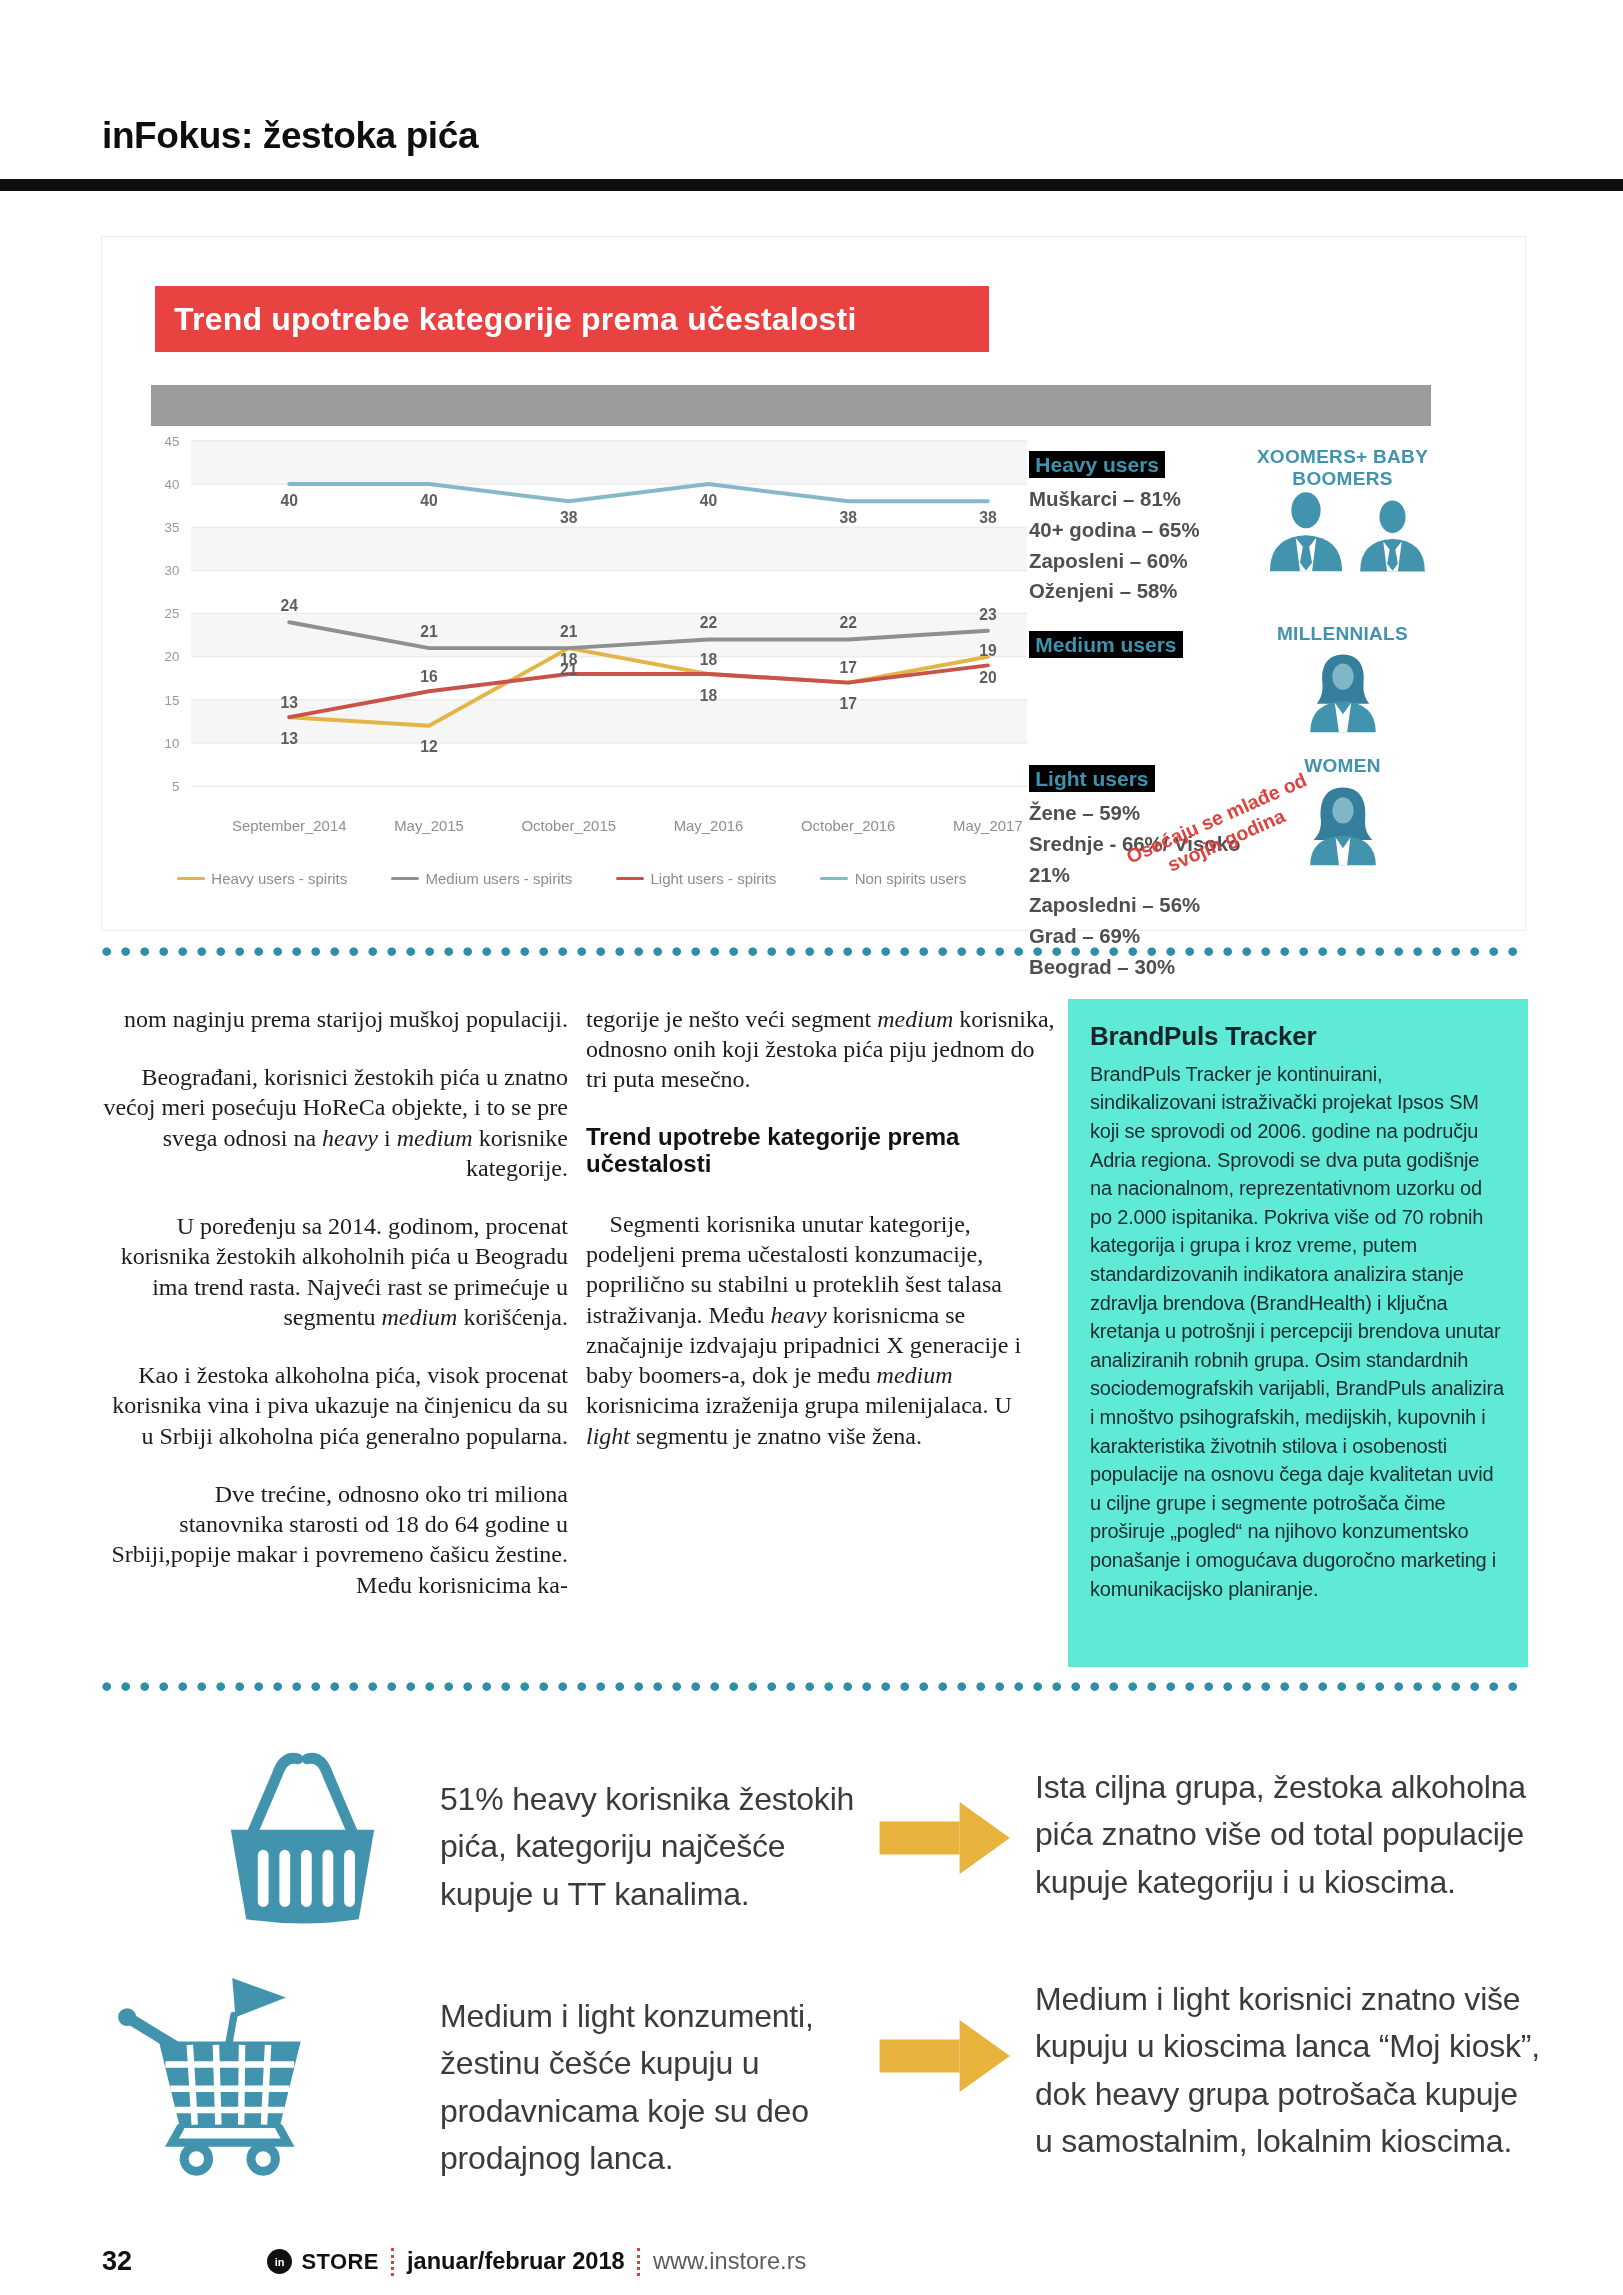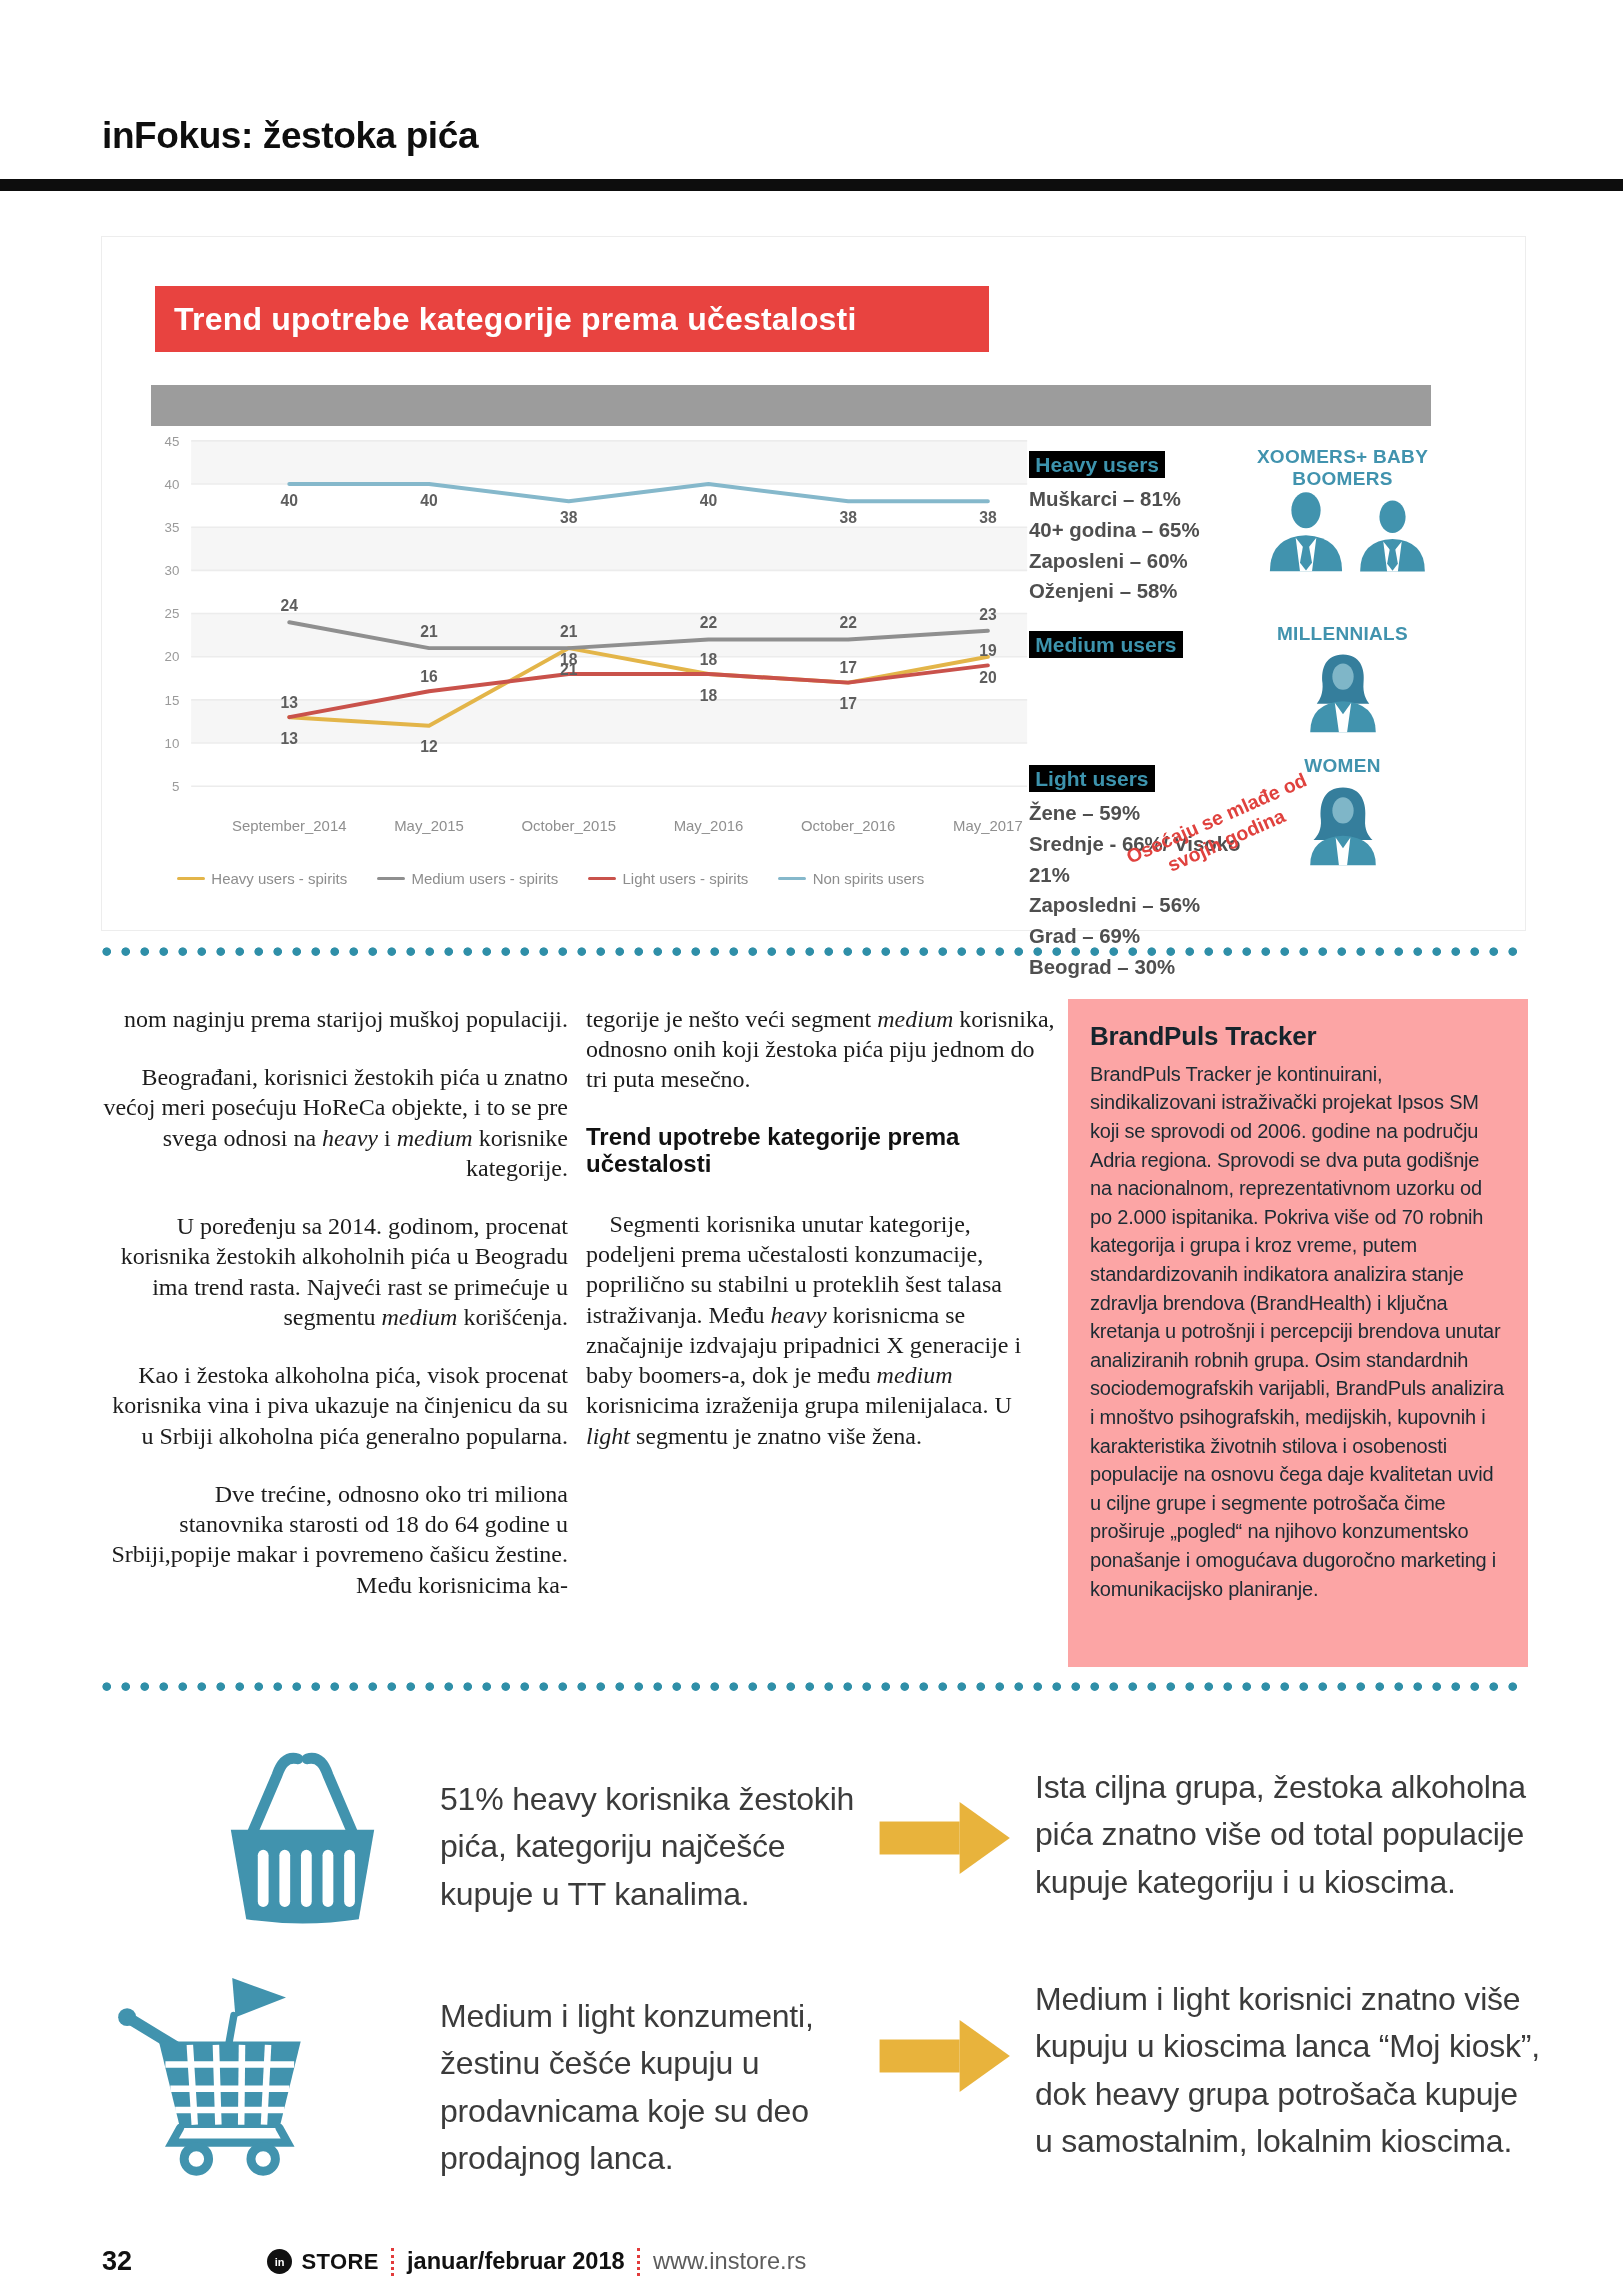--- a/index.html
+++ b/index.html
@@ -10,21 +10,21 @@
   
   .page-title { left:102px; top:115px; font-size:37px; font-weight:800; color:#0e0e0e; letter-spacing:-0.4px; font-family:"Liberation Sans",sans-serif; }
   .header-rule { left:0; top:179px; width:1623px; height:11.8px; background:#0d0d0d; }
 
   
   .chart-block { left:101px; top:236px; width:1425px; height:695px; background:#fff; border:0.8px solid #ededed; }
   .chart-banner { left:53px; top:49px; width:834px; height:66px; background:#e84340; color:#fff;
                   font-size:32px; font-weight:700; line-height:66px; padding-left:19px; letter-spacing:0.2px; }
   .chart-grayband { left:49px; top:148px; width:1280px; height:41px; background:#9c9c9c; }
   .chart-svg { left:46px; top:192px; }
-  .chart-legend { left:75px; top:633px; width:880px; display:flex; gap:30px; font-size:15px; color:#8d8d8d; align-items:center; }
+  .chart-legend { left:75px; top:633px; width:880px; display:flex; gap:44px; font-size:15px; color:#8d8d8d; align-items:center; }
   .chart-legend .lg { display:flex; align-items:center; gap:6.3px; white-space:nowrap; }
   .chart-legend .lg i { display:inline-block; width:28px; height:3.9px; border-radius:1.6px; }
 
   .stat-panel { left:927px; width:243px; }
   .stat-title { display:inline-block; background:#000000; color:#3d93ad; font-weight:700; font-size:21px; padding:1.6px 6.3px; }
   .stat-lines { margin-top:6.3px; font-size:20.4px; font-weight:700; color:#4f4f4f; line-height:1.5; }
 
   .group-label { left:1140px; width:201px; text-align:center; color:#4193ae; font-weight:700; font-size:19px; line-height:1.15; letter-spacing:0.3px; }
   .figure-row { display:flex; align-items:flex-end; gap:4.7px; }
 
@@ -37,21 +37,21 @@
           background-size:19px 10.2px; background-repeat:repeat-x; }
 
   
   .col { font-family:"Liberation Serif", serif; font-size:24px; color:#1c1c1c; line-height:1.26; }
   .col p { margin-bottom:28px; }
   .col p.ind { text-indent:23.6px; }
   .col h3 { font-family:"Liberation Sans",sans-serif; font-size:24px; font-weight:700; color:#111;
             line-height:1.15; margin:4.7px 0 31px 0; }
   .col em { font-style:italic; }
 
-  .sidebar { left:1068px; top:999px; width:460px; height:668px; background:#fca5a5; padding:22px 22px; overflow:hidden; }
+  .sidebar { left:1068px; top:999px; width:460px; height:668px; background:#5eead4; padding:22px 22px; overflow:hidden; }
   .sidebar h2 { font-size:26px; font-weight:700; color:#15242c; margin-bottom:7.9px; letter-spacing:-0.2px; }
   .sidebar p { font-size:20px; line-height:1.43; color:#1c2b33; letter-spacing:-0.2px; }
 
   
   .bt { font-size:32px; color:#3b3b3b; line-height:1.48; letter-spacing:-0.2px; }
 
   
   .footer { left:102px; top:2246px; width:1421px; display:flex; align-items:center; }
   .pageno { font-size:27px; font-weight:800; color:#111; }
   .logo-wrap { display:flex; align-items:center; gap:9.4px; margin-left:135px; }

